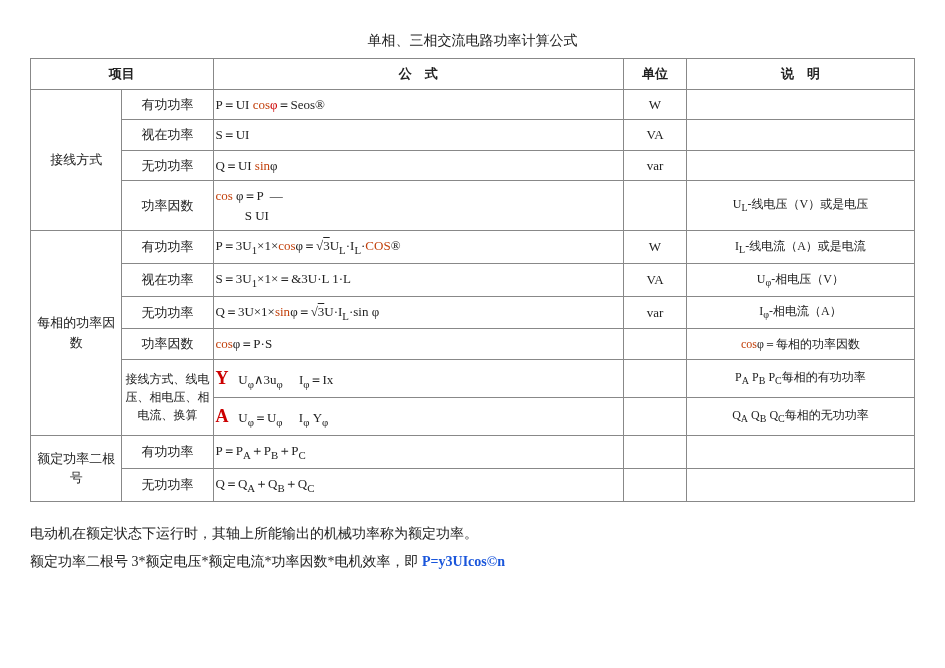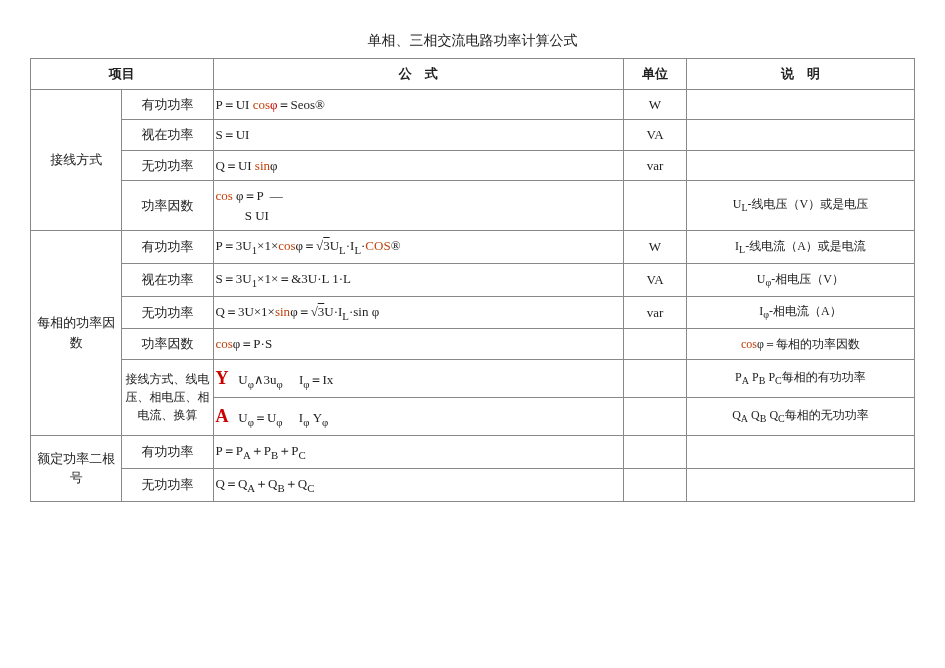--- a/index.html
+++ b/index.html
@@ -169,13 +169,15 @@
       <td class="col-formula">
         Q＝Q<sub>A</sub>＋Q<sub>B</sub>＋Q<sub>C</sub>
       </td>
       <td></td>
       <td class="note-text"></td>
     </tr>
   </tbody>
 </table>
 
 <div class="footer-text">
+  <p>电动机在额定状态下运行时，其轴上所能输出的机械功率称为额定功率。</p>
+  <p>额定功率二根号 3*额定电压*额定电流*功率因数*电机效率，即 <span class="highlight">P=y3UIcos©n</span></p>
 </div>
 
 </body></html>

